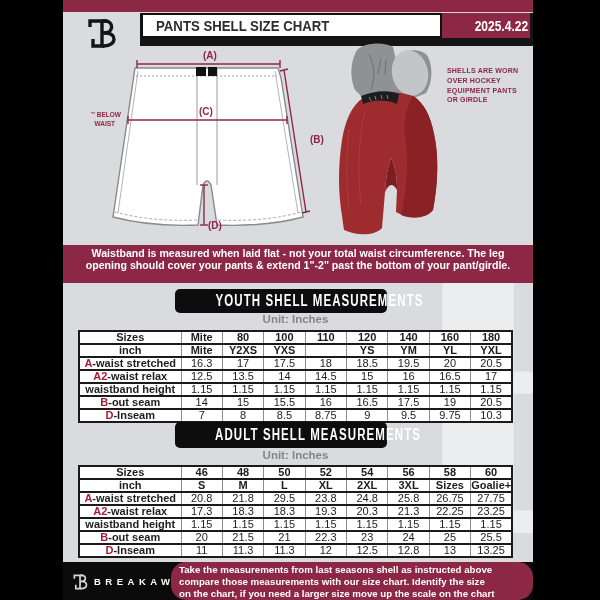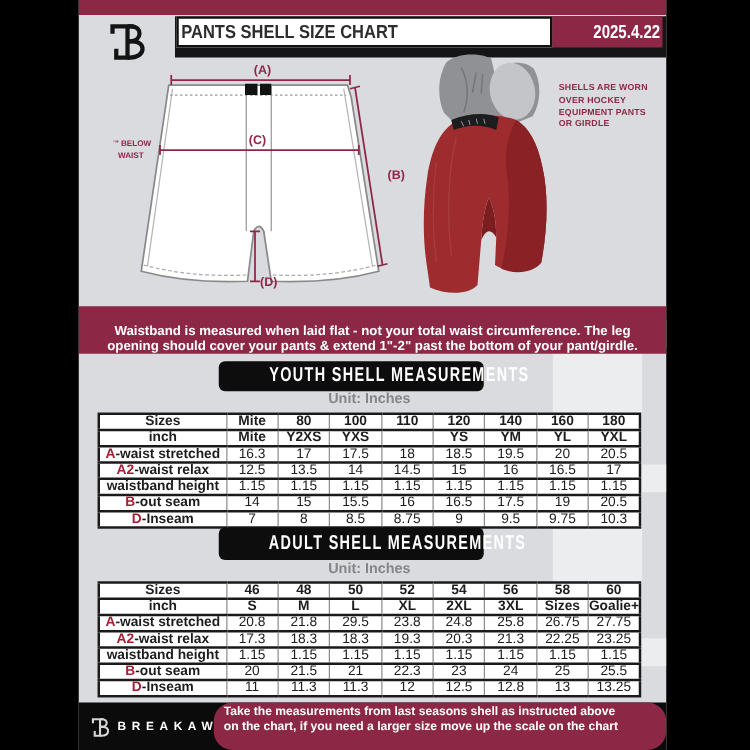--- a/index.html
+++ b/index.html
@@ -10,31 +10,31 @@
   body{background:#000;font-family:"Liberation Sans",sans-serif;}
   .canvas{position:relative;width:600px;height:600px;background:#000;overflow:hidden;}
   .flyer{position:absolute;left:63px;top:0;width:470px;height:600px;background:var(--bg-gray);overflow:hidden;}
   .flyer>*{position:absolute;z-index:1;}
   .watermark{z-index:0;left:326px;top:252px;font-family:"DejaVu Serif",serif;font-weight:bold;
     font-size:380px;line-height:0.78;color:rgba(255,255,255,0.5);}
   .top-strip{left:0;top:0;width:470px;height:12px;background:var(--maroon);}
   .header-bar{left:77px;top:13px;width:393px;height:33px;background:var(--ink-black);}
   .logo-box{left:19px;top:12px;width:42px;height:38px;}
   .title-box{left:78px;top:13px;width:301px;height:25px;background:#fff;border:2px solid #101010;
-    color:#2d2d2d;font-weight:bold;font-size:15px;line-height:21px;padding-left:2px;white-space:nowrap;}
+    color:#2d2d2d;font-weight:bold;font-size:15px;line-height:21px;padding-left:13px;white-space:nowrap;}
   .title-box span{display:inline-block;transform:scaleX(.88);transform-origin:left center;}
   .date-box{left:379px;top:13px;width:88px;height:25px;background:var(--maroon);color:#fff;
     font-weight:bold;font-size:15px;line-height:25px;text-align:center;white-space:nowrap;padding-left:26px;}
   .date-box span{display:inline-block;transform:scaleX(.8);transform-origin:center;}
   .diagram-svg{left:28px;top:47px;}
   .photo-svg{left:272px;top:40px;}
   .photo-note{left:384px;top:66px;width:86px;color:var(--maroon);font-size:7px;font-weight:bold;
     line-height:9.8px;letter-spacing:.2px;}
   .banner{left:0;top:245px;width:470px;height:38px;background:var(--maroon);color:#fff;text-align:center;
-    font-size:10.6px;font-weight:bold;line-height:12.4px;padding-top:14px;}
+    font-size:10.6px;font-weight:bold;line-height:12.4px;padding-top:2px;}
   .section-head{left:112px;top:289px;width:212px;height:24px;background:#0d0d0d;border-radius:5px;
     color:#fff;text-align:center;font-size:16px;font-weight:bold;line-height:24px;white-space:nowrap;}
   .section-head span{display:inline-block;transform:scaleX(.72);transform-origin:center;letter-spacing:1.5px;}
   .section-head.adult{top:422px;height:26px;line-height:26px;text-align:center;}
   .unit{left:15px;width:435px;text-align:center;color:#858585;font-size:11.5px;font-weight:bold;}
   .unit.u-youth{top:313px;}
   .unit.u-adult{top:449px;}
   table.size-table{left:15px;width:435px;height:91px;border-collapse:collapse;table-layout:fixed;
     background:#fff;font-size:11px;color:#1d1d1d;border:2px solid #1a1a1a;}
   table.youth{top:330px;} table.adult{top:465px;}
@@ -342,18 +342,19 @@
           <path d="M5,14 V7 H23"></path>
           <path d="M17,7 V35"></path>
           <path d="M17,7 H21 C31,7 31,20 19,20 H17"></path>
           <path d="M17,20 H22 C34,20 34,35 19,35 H17"></path>
           <path d="M19,35 H8 V27"></path>
         </g>
       </svg>
       <div class="brand-name">BREAKAWAY</div>
       <div class="footer-note">
         <div>Take the measurements from last seasons shell as instructed above</div>
+        <div>compare those measurements  with our size chart. Identify the size</div>
         <div>on the chart, if you need a larger size move up the scale on the chart</div>
       </div>
     </div>
 
   </div>
 </div>
 
 </body></html>

